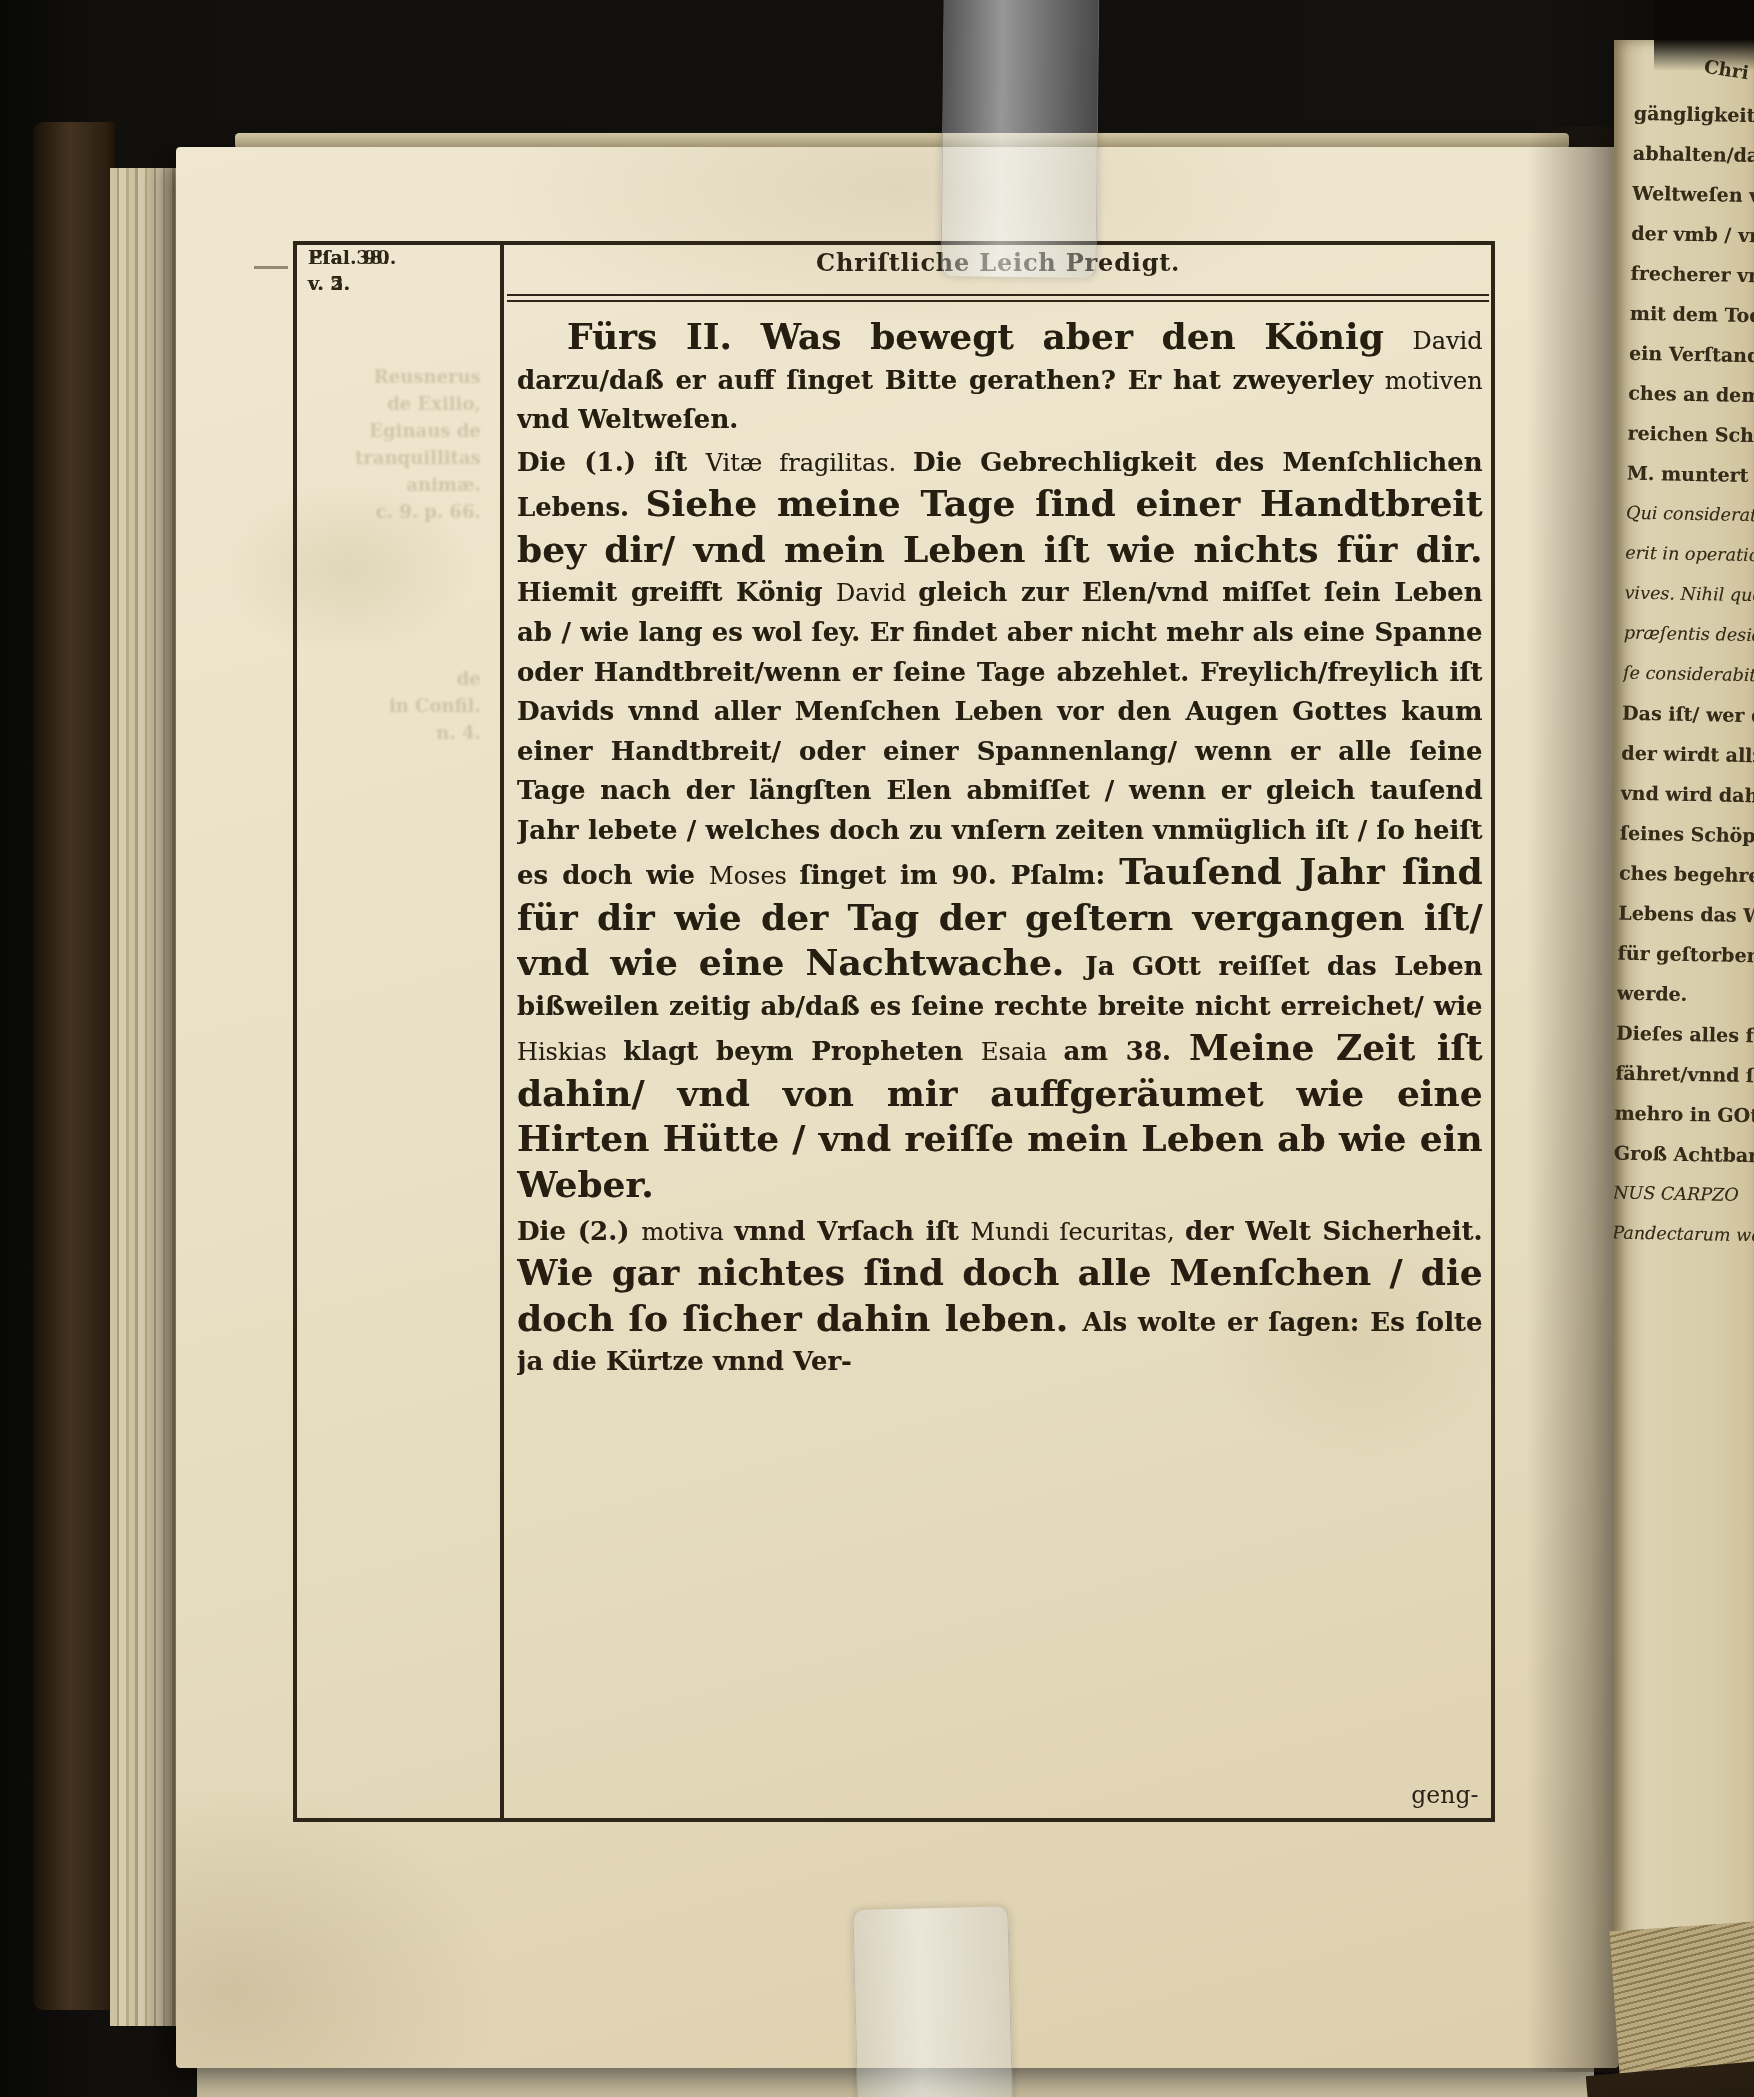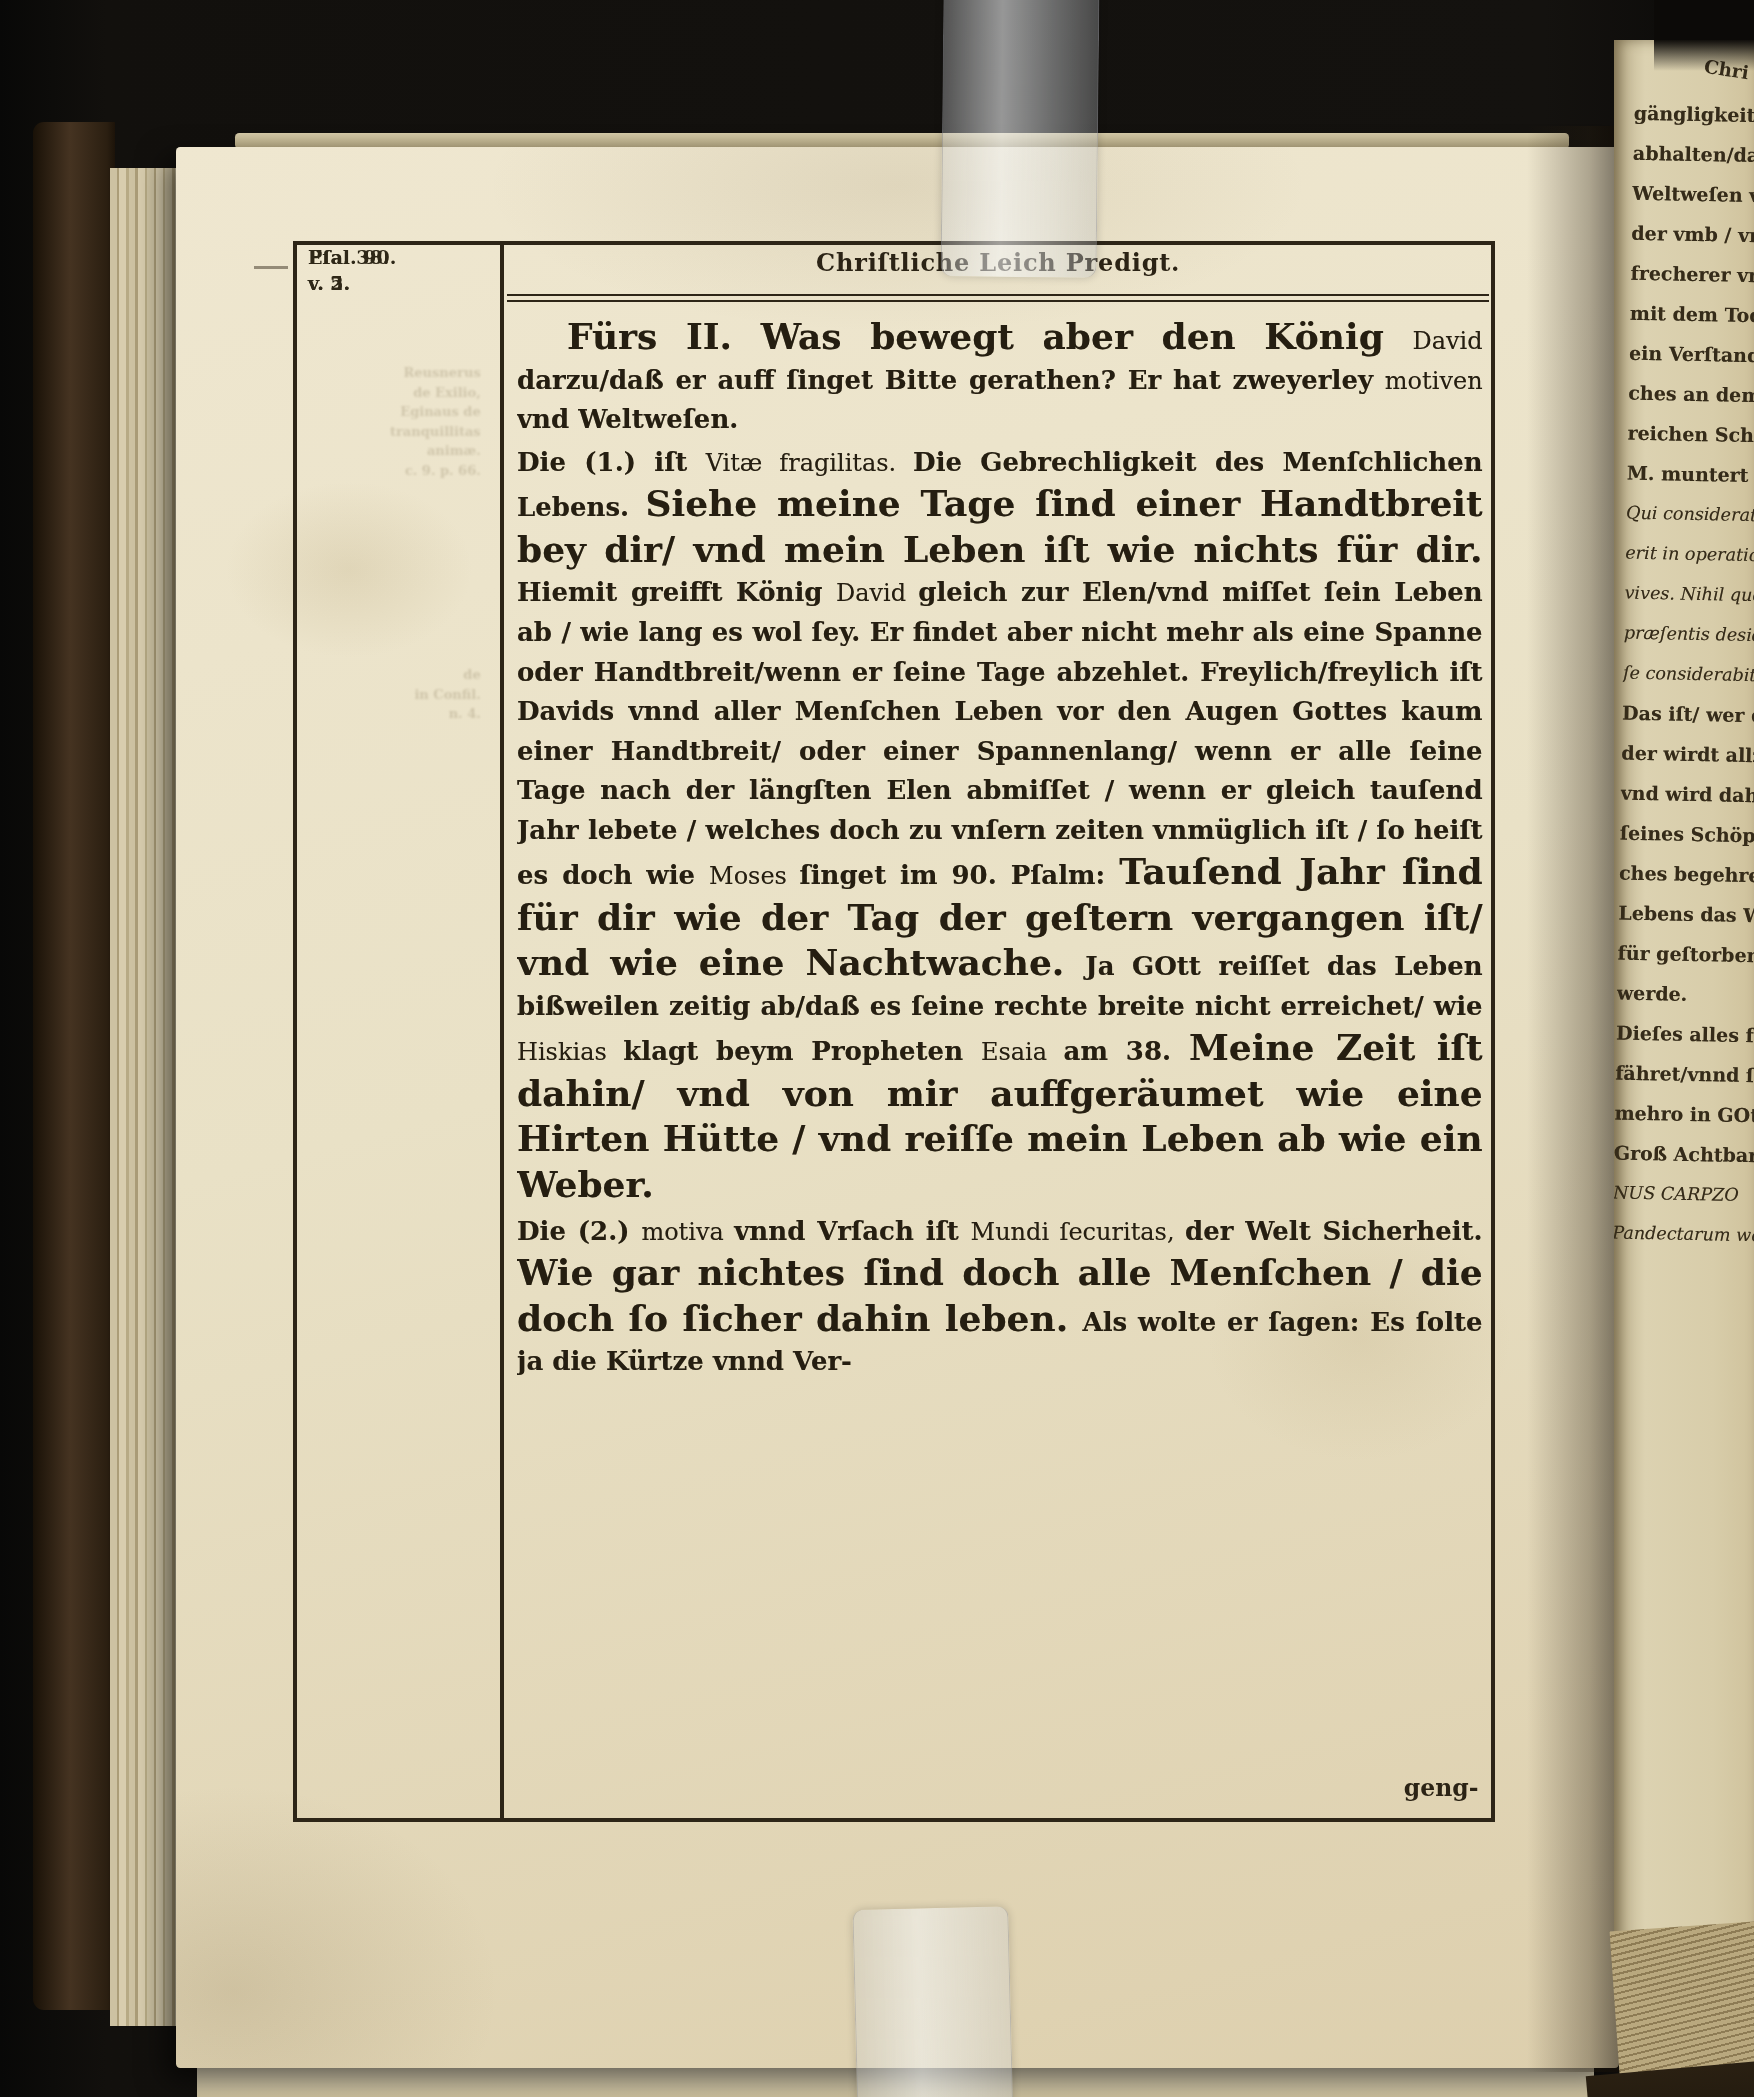--- a/index.html
+++ b/index.html
@@ -39,30 +39,30 @@
     border-top:2.9px solid #2d2517;border-bottom:2.9px solid #2d2517;box-sizing:border-box;}
 
   .body-text{position:absolute;left:220px;right:8.4px;top:70px;bottom:6.7px;overflow:hidden;
     text-align:justify;color:#251e11;font-size:26px;line-height:1.52;
     text-shadow:0 0 0.4px rgba(45,35,15,.45);}
   .body-text p{margin:0 0 3.4px 0;}
   .body-text p:first-child{text-indent:50px;}
   .seg-n{font-weight:700;}
   .seg-b{font-weight:700;font-size:36px;line-height:1.2;margin-top:28px;}
   .seg-l{font-weight:400;font-size:24px;}
-  .catchword{position:absolute;right:12.6px;bottom:16px;font-size:23.5px;font-weight:700;color:#2b2315;}
+  .catchword{position:absolute;right:12.6px;bottom:9px;font-size:23.5px;font-weight:400;color:#2b2315;}
 
   .margin-notes{position:absolute;left:0;top:0;width:203px;height:100%;}
   .m-note{position:absolute;left:11px;font-size:19px;font-weight:700;line-height:1.35;
     color:#2e2717;white-space:pre-line;}
   .m-note:nth-of-type(1){top:868px;}
   .m-note:nth-of-type(2){top:1123px;}
 
   .ghost{position:absolute;right:19.3px;width:180px;text-align:right;opacity:.22;
-    filter:blur(0.8px);font-size:13px;font-weight:700;color:#6a5a38;line-height:1.5;white-space:pre-line;}
+    filter:blur(0.8px);font-size:18px;font-weight:700;color:#6a5a38;line-height:1.5;white-space:pre-line;}
   .ghost-top{top:118px;}
   .ghost-mid{top:420px;}
 
   
   .gutter{position:absolute;left:1527px;top:126px;width:96px;height:1946px;
     background:linear-gradient(90deg,rgba(40,30,15,0) 0%,rgba(40,30,15,.32) 65%,rgba(18,12,5,.55) 100%);}
   .next-page{position:absolute;left:1614px;top:40px;width:141px;height:1955px;overflow:hidden;
     background:linear-gradient(90deg,#bdb08c 0%,#dcd2b1 22%,#d8cdaa 70%,#cfc29c 100%);
     box-shadow:inset 5.9px 0 12.6px rgba(60,45,20,.5);}
   .np-header{position:absolute;top:18.5px;right:5.9px;font-size:18.5px;font-weight:700;

